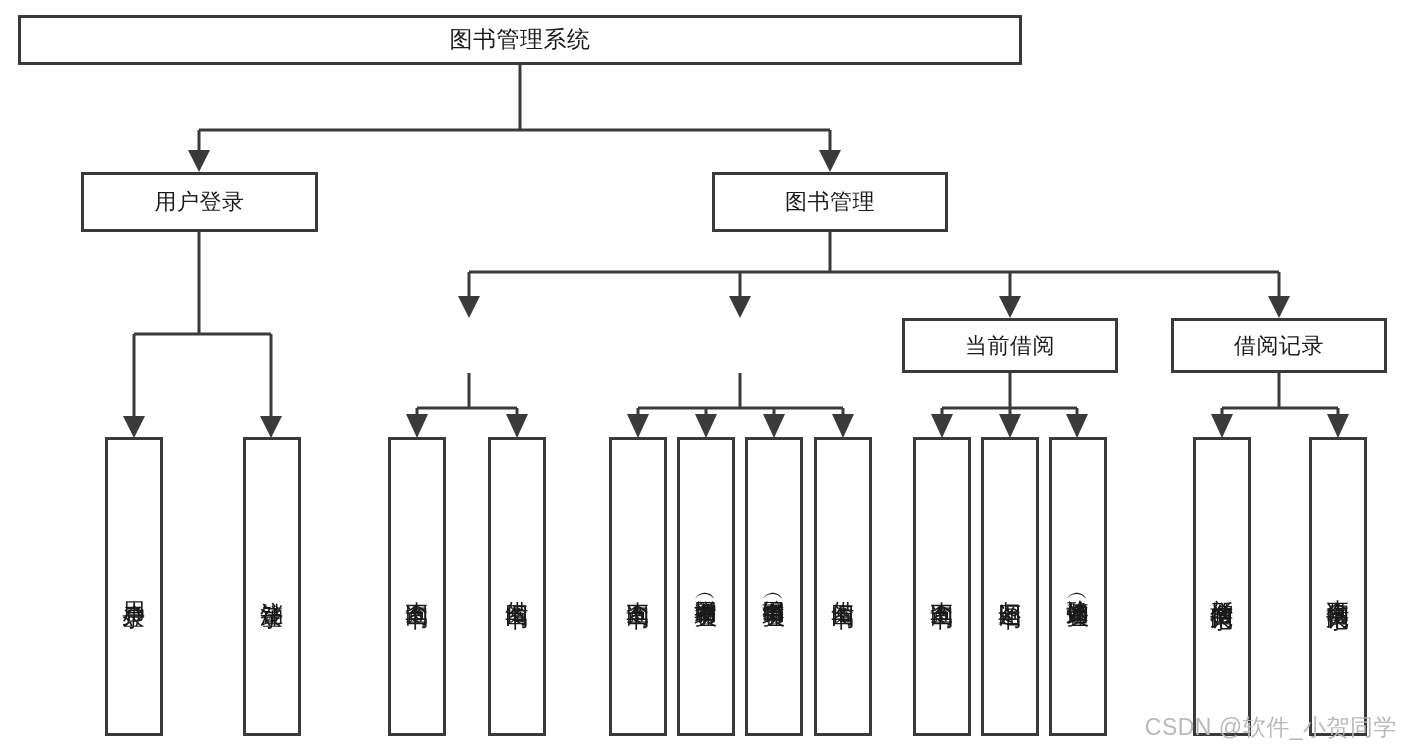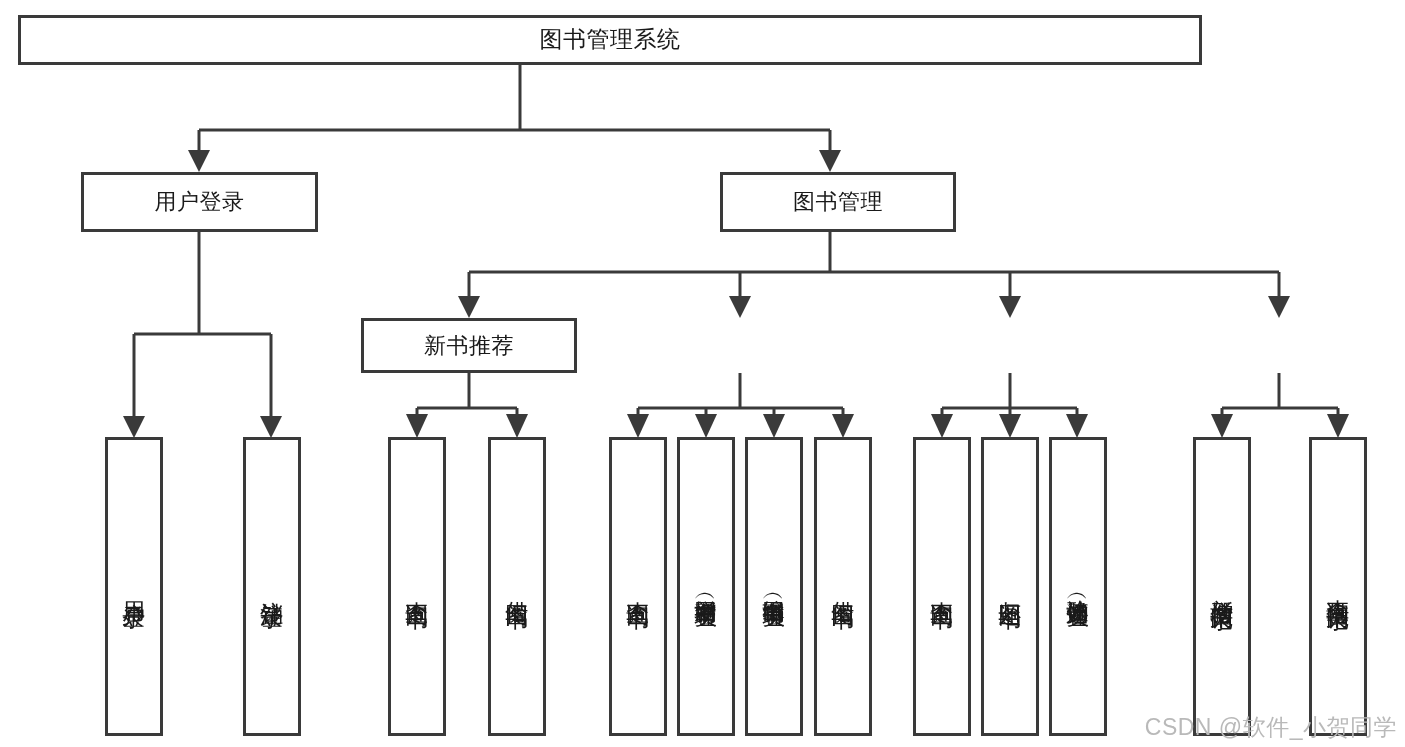--- a/index.html
+++ b/index.html
@@ -149,33 +149,36 @@
     <path class="arrowfill" d="M 1066 414 L 1088 414 L 1077 438 z"></path>
 
     <path class="wire" d="M 1279 373 L 1279 408"></path>
     <path class="wire" d="M 1222 408 L 1338 408"></path>
     <path class="wire" d="M 1222 408 L 1222 418"></path>
     <path class="arrowfill" d="M 1211 414 L 1233 414 L 1222 438 z"></path>
     <path class="wire" d="M 1338 408 L 1338 418"></path>
     <path class="arrowfill" d="M 1327 414 L 1349 414 L 1338 438 z"></path>
   </svg>
 
-  <div class="node horiz root" style="left:18px; top:15px; width:1184px; height:50px;">
+  <div class="node horiz root" style="left:18px; top:15px; width:1004px; height:50px;">
     <span class="label">图书管理系统</span>
   </div>
 
   <div class="node horiz" style="left:81px; top:172px; width:237px; height:60px;">
     <span class="label">用户登录</span>
   </div>
-  <div class="node horiz" style="left:712px; top:172px; width:236px; height:60px;margin-left:8px;">
+  <div class="node horiz" style="left:712px; top:172px; width:236px; height:60px;">
     <span class="label">图书管理</span>
   </div>
 
-  <div class="node horiz" style="left:361px; top:318px; width:216px; height:55px;">
-    <span class="label">新书推荐</span>
+  <div class="node horiz" style="left:902px; top:318px; width:216px; height:55px;">
+    <span class="label">当前借阅</span>
+  </div>
+  <div class="node horiz" style="left:1171px; top:318px; width:216px; height:55px;">
+    <span class="label">借阅记录</span>
   </div>
 
   <div class="node vert" style="left:105px; top:437px; width:58px; height:299px;">
     <span class="label">用户登录</span>
   </div>
   <div class="node vert" style="left:243px; top:437px; width:58px; height:299px;">
     <span class="label">注销登录</span>
   </div>
 
   <div class="node vert" style="left:388px; top:437px; width:58px; height:299px;">

